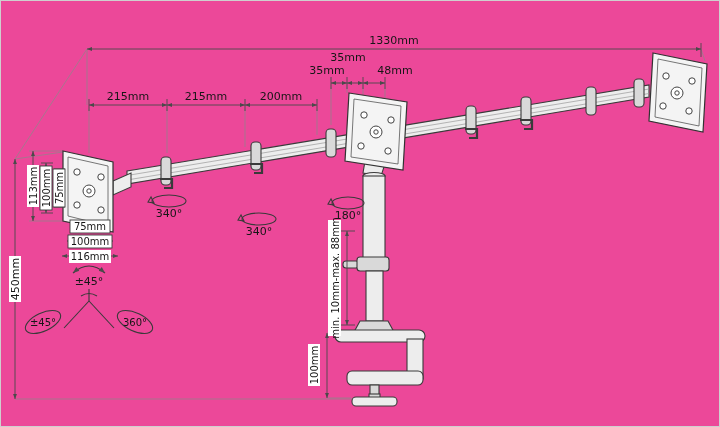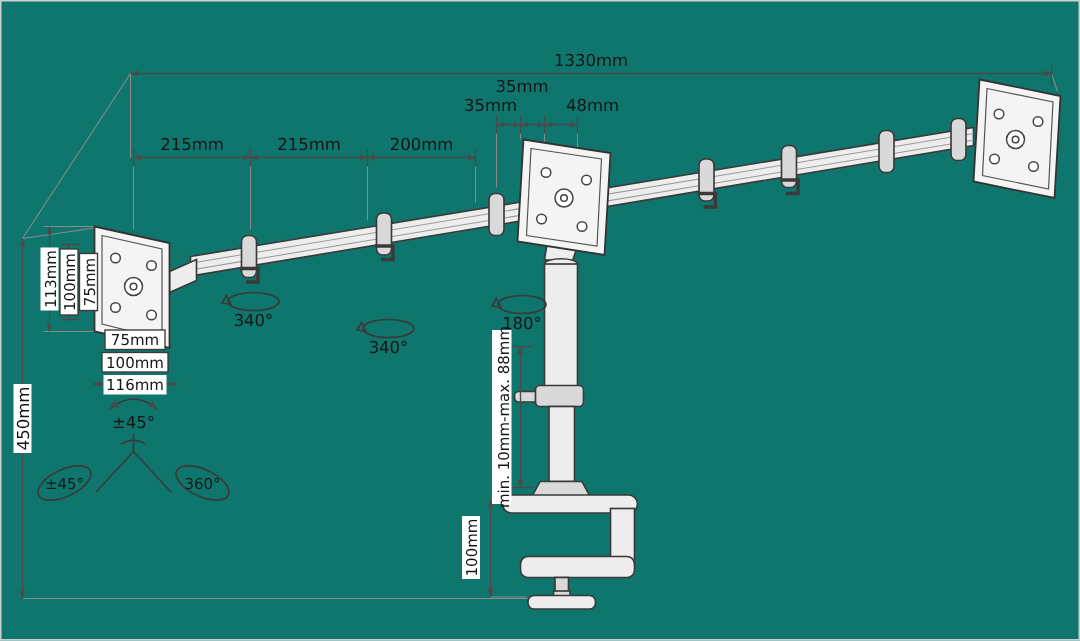--- a/index.html
+++ b/index.html
@@ -1,16 +1,16 @@
 <!DOCTYPE html>
 <html><head>
 <meta charset="utf-8">
 <style>
   html,body { margin:0; padding:0; background:#fff; }
-  .canvas { position:relative; width:720px; height:427px; background:#0f766e;
+  .canvas { position:relative; width:720px; height:427px; background:#ec4899;
             border:1px solid #cfcfcf; box-sizing:border-box; overflow:hidden; }
   svg text { font-family:"DejaVu Sans", sans-serif; font-size:11px; fill:#161616; }
   svg text.small { font-size:10px; }
   .part  { fill:#ededed; stroke:#3a3a3a; stroke-width:1.1; }
   .plate { fill:#f4f4f4; stroke:#333333; stroke-width:1.2; }
   .inner { fill:none; stroke:#555555; stroke-width:0.8; }
   .hole  { fill:#ffffff; stroke:#444444; stroke-width:1; }
   .joint { fill:#d9d9d9; stroke:#3a3a3a; stroke-width:1.1; }
   .hook  { fill:none; stroke:#3a3a3a; stroke-width:2.2; }
   .ridge { stroke:#9a9a9a; stroke-width:0.7; }

